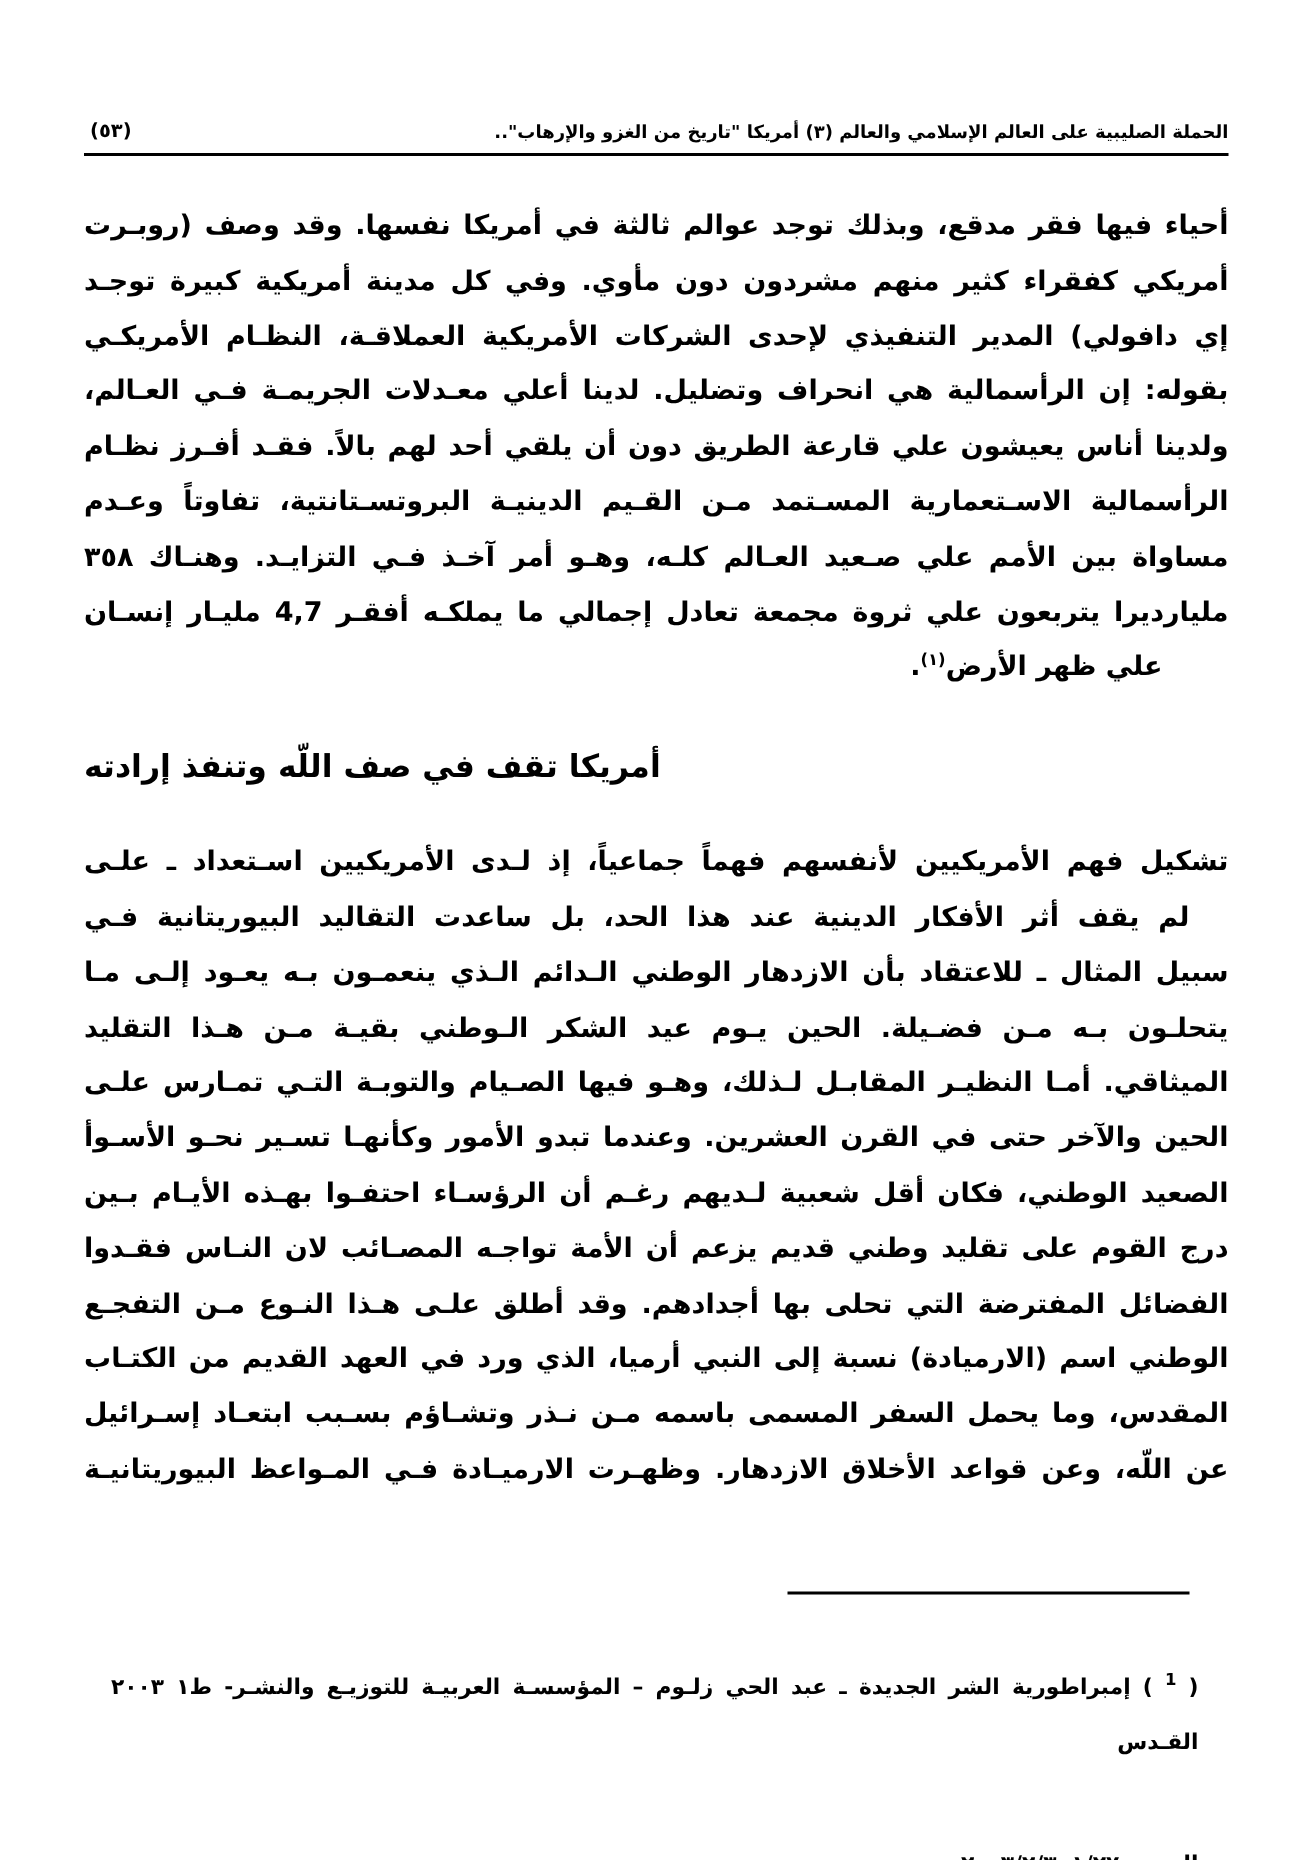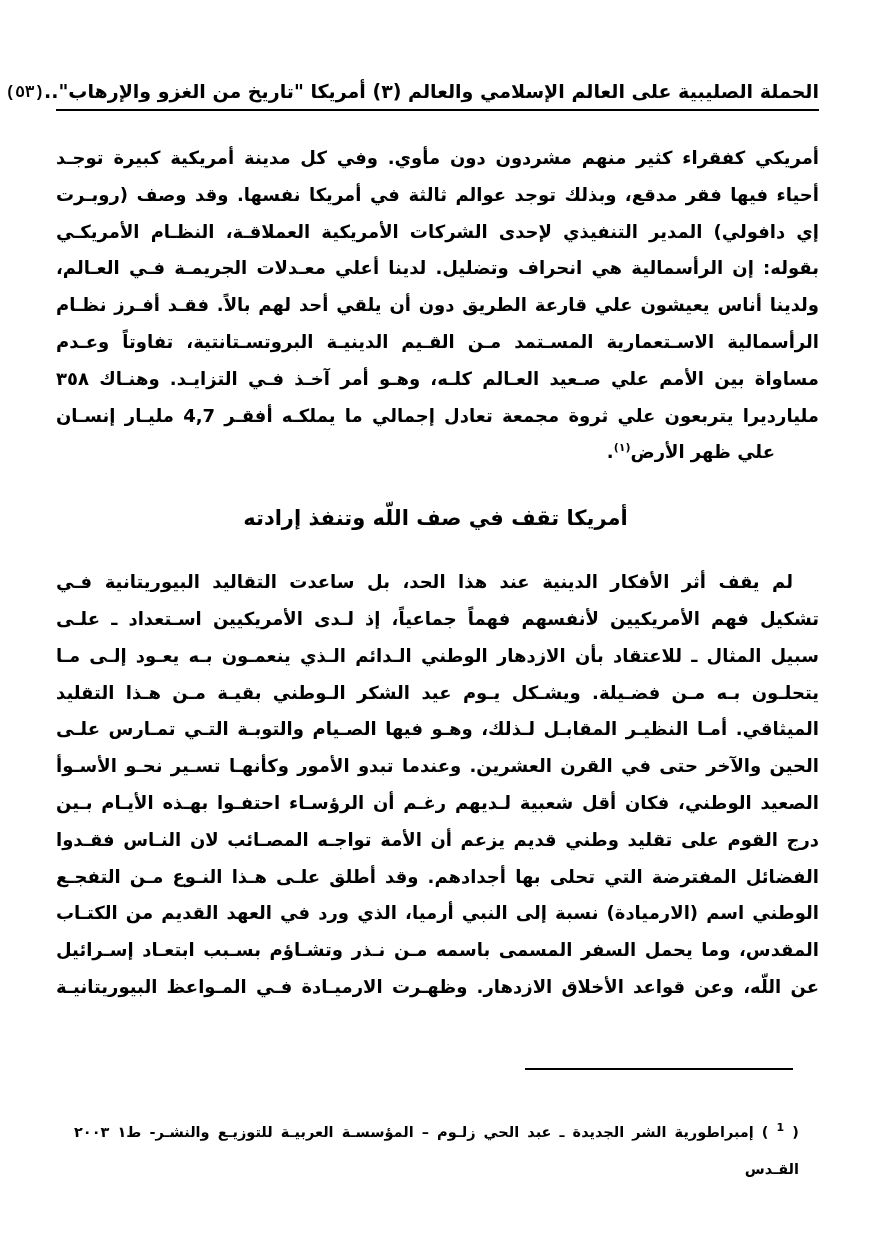--- a/index.html
+++ b/index.html
@@ -14,29 +14,28 @@
     font-family:"DejaVu Sans", sans-serif;
     overflow:hidden;
   }
   
   .header-row {
     display:flex;
     justify-content:space-between;
     align-items:flex-end;
   }
   .header-title {
-    font-size:19px;
+    font-size:12px;
     font-weight:700;
     white-space:nowrap;
   }
   .page-number {
-    font-size:16px;
+    font-size:13px;
     font-weight:700;
     padding-left:4px;
-    font-family:Liberation Mono, monospace;
   }
   .header-rule {
     border-bottom:2px solid #000;
     margin-top:7px;
   }
   
   .para { margin-top:29px; }
   .line {
     font-size:18px;
     font-weight:700;
@@ -55,21 +54,21 @@
   .fn-ref {
     font-size:11px;
     font-weight:700;
     vertical-align:super;
     line-height:0;
   }
   .section-heading {
     margin:30px 4px 13px 0;
     font-size:21px;
     font-weight:800;
-    text-align:center;
+    text-align:left;
     line-height:34px;
   }
   
   .footnote-rule {
     width:268px;
     border-top:2px solid #000;
     margin:62px 26px 10px auto; 
   }
   .footnote {
     margin:0 20px 0 18px;
@@ -100,41 +99,41 @@
     <div class="header-row">
       <span class="header-title">الحملة الصليبية على العالم الإسلامي والعالم (٣) أمريكا "تاريخ من الغزو والإرهاب"..</span>
       <span class="page-number">(٥٣)</span>
     </div>
     <div class="header-rule"></div>
   </header>
 
   <main>
 
     <div class="para">
+        <div class="line">أحياء فيها فقر مدقع، وبذلك توجد عوالم ثالثة في أمريكا نفسها. وقد وصف (روبـرت</div>
         <div class="line">أمريكي كفقراء كثير منهم مشردون دون مأوي. وفي كل مدينة أمريكية كبيرة توجـد</div>
-        <div class="line">أحياء فيها فقر مدقع، وبذلك توجد عوالم ثالثة في أمريكا نفسها. وقد وصف (روبـرت</div>
         <div class="line">إي دافولي) المدير التنفيذي لإحدى الشركات الأمريكية العملاقـة، النظـام الأمريكـي</div>
         <div class="line">بقوله: إن الرأسمالية هي انحراف وتضليل. لدينا أعلي معـدلات الجريمـة فـي العـالم،</div>
         <div class="line">ولدينا أناس يعيشون علي قارعة الطريق دون أن يلقي أحد لهم بالاً. فقـد أفـرز نظـام</div>
         <div class="line">الرأسمالية الاسـتعمارية المسـتمد مـن القـيم الدينيـة البروتسـتانتية، تفاوتاً وعـدم</div>
         <div class="line">مساواة بين الأمم علي صـعيد العـالم كلـه، وهـو أمر آخـذ فـي التزايـد. وهنـاك ٣٥٨</div>
         <div class="line">مليارديرا يتربعون علي ثروة مجمعة تعادل إجمالي ما يملكـه أفقـر 4,7 مليـار إنسـان</div>
       </div>
 
     <div class="line end-line">
       <span>علي ظهر الأرض</span><sup class="fn-ref">(١)</sup><span>.</span>
     </div>
 
     <h2 class="section-heading">أمريكا تقف في صف اللّه وتنفذ إرادته</h2>
 
     <div class="para">
+        <div class="line">تشكيل فهم الأمريكيين لأنفسهم فهماً جماعياً، إذ لـدى الأمريكيين اسـتعداد ـ علـى</div>
         <div class="line indent-first">لم يقف أثر الأفكار الدينية عند هذا الحد، بل ساعدت التقاليد البيوريتانية فـي</div>
-        <div class="line">تشكيل فهم الأمريكيين لأنفسهم فهماً جماعياً، إذ لـدى الأمريكيين اسـتعداد ـ علـى</div>
         <div class="line">سبيل المثال ـ للاعتقاد بأن الازدهار الوطني الـدائم الـذي ينعمـون بـه يعـود إلـى مـا</div>
-        <div class="line">يتحلـون بـه مـن فضـيلة. ويشـكل يـوم عيد الشكر الـوطني بقيـة مـن هـذا التقليد</div>
+        <div class="line">يتحلـون بـه مـن فضـيلة. الحين يـوم عيد الشكر الـوطني بقيـة مـن هـذا التقليد</div>
         <div class="line">الميثاقي. أمـا النظيـر المقابـل لـذلك، وهـو فيها الصـيام والتوبـة التـي تمـارس علـى</div>
         <div class="line">الحين والآخر حتى في القرن العشرين. وعندما تبدو الأمور وكأنهـا تسـير نحـو الأسـوأ</div>
         <div class="line">الصعيد الوطني، فكان أقل شعبية لـديهم رغـم أن الرؤسـاء احتفـوا بهـذه الأيـام بـين</div>
         <div class="line">درج القوم على تقليد وطني قديم يزعم أن الأمة تواجـه المصـائب لان النـاس فقـدوا</div>
         <div class="line">الفضائل المفترضة التي تحلى بها أجدادهم. وقد أطلق علـى هـذا النـوع مـن التفجـع</div>
         <div class="line">الوطني اسم (الارميادة) نسبة إلى النبي أرميا، الذي ورد في العهد القديم من الكتـاب</div>
         <div class="line">المقدس، وما يحمل السفر المسمى باسمه مـن نـذر وتشـاؤم بسـبب ابتعـاد إسـرائيل</div>
         <div class="line">عن اللّه، وعن قواعد الأخلاق الازدهار. وظهـرت الارميـادة فـي المـواعظ البيوريتانيـة</div>
       </div>
 

